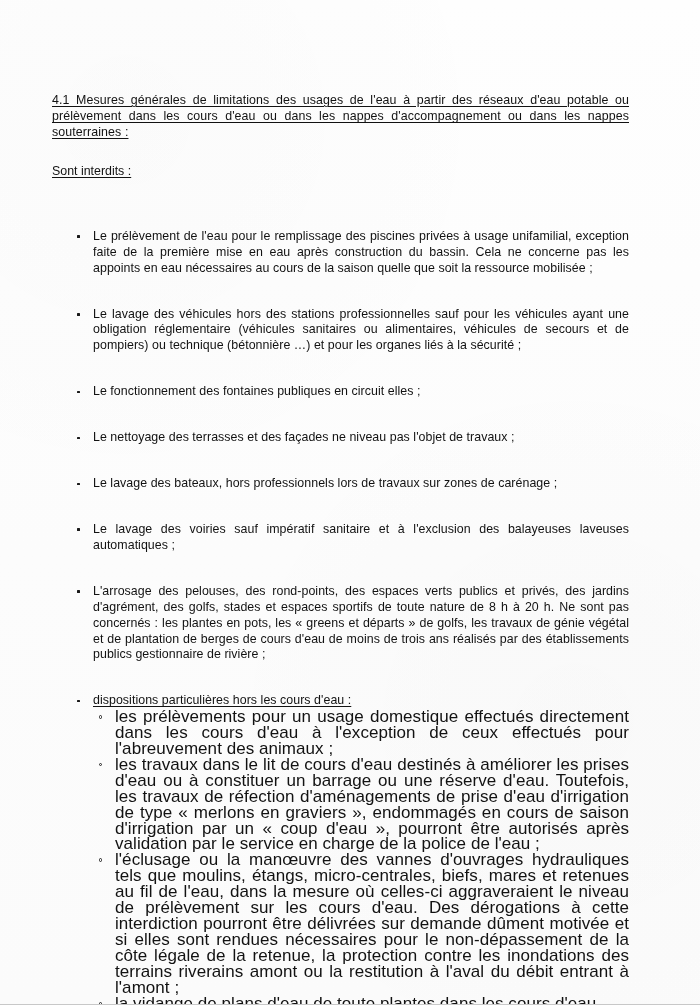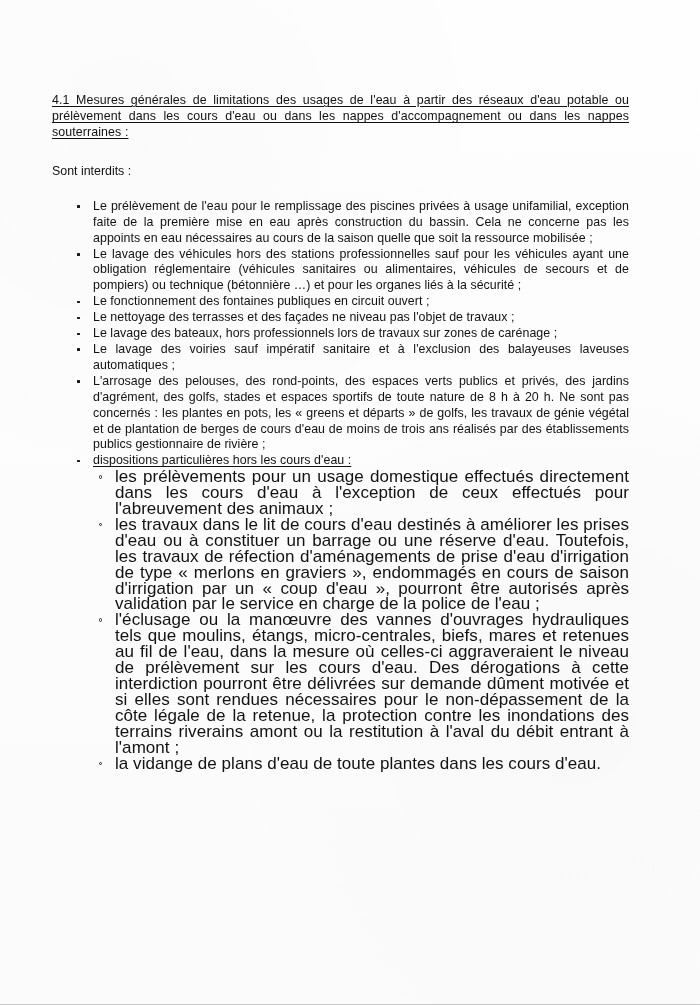--- a/index.html
+++ b/index.html
@@ -53,40 +53,42 @@
     text-decoration-thickness: 1px;
   }
 
   .lead {
     margin: 0;
     padding-top: 22px;
     font-size: 12.4px;
     line-height: 16.2px;
   }
   .lead .u {
+    text-decoration: underline;
     text-underline-offset: 2px;
     text-decoration-thickness: 1px;
   }
 
   
   ul.level1 {
     list-style: none;
     margin: 0;
     padding: 0;
     padding-top: 20px;
   }
   ul.level1 > li {
     position: relative;
     padding-left: 41px;
     margin-bottom: 0px;
     font-size: 12.4px;
     line-height: 15.9px;
     text-align: justify;
     text-justify: inter-word;
     letter-spacing: 0.05px;
+    margin-top: 30px;
   }
   ul.level1 > li > .bullet-sq {
     position: absolute;
     left: 25px;
     top: 6.5px;
     width: 2.6px;
     height: 2.6px;
     background: #1a1a1a;
     border-radius: 0.5px;
   }
@@ -156,21 +158,21 @@
       </li>
 
 
       <li>
         <span class="bullet-sq"></span>
         <span class="li-text noafter">Le lavage des véhicules hors des stations professionnelles sauf pour les véhicules ayant une obligation réglementaire (véhicules sanitaires ou alimentaires, véhicules de secours et de pompiers) ou technique (bétonnière …) et pour les organes liés à la sécurité ;</span>
       </li>
 
       <li>
         <span class="bullet-sq"></span>
-        <span class="li-text noafter">Le fonctionnement des fontaines publiques en circuit ouvert ;</span>
+        <span class="li-text noafter">Le fonctionnement des fontaines publiques en circuit elles ;</span>
       </li>
 
       <li>
         <span class="bullet-sq"></span>
         <span class="li-text noafter">Le nettoyage des terrasses et des façades ne niveau pas l'objet de travaux ;</span>
       </li>
 
       <li>
         <span class="bullet-sq"></span>
         <span class="li-text noafter">Le lavage des bateaux, hors professionnels lors de travaux sur zones de carénage ;</span>

